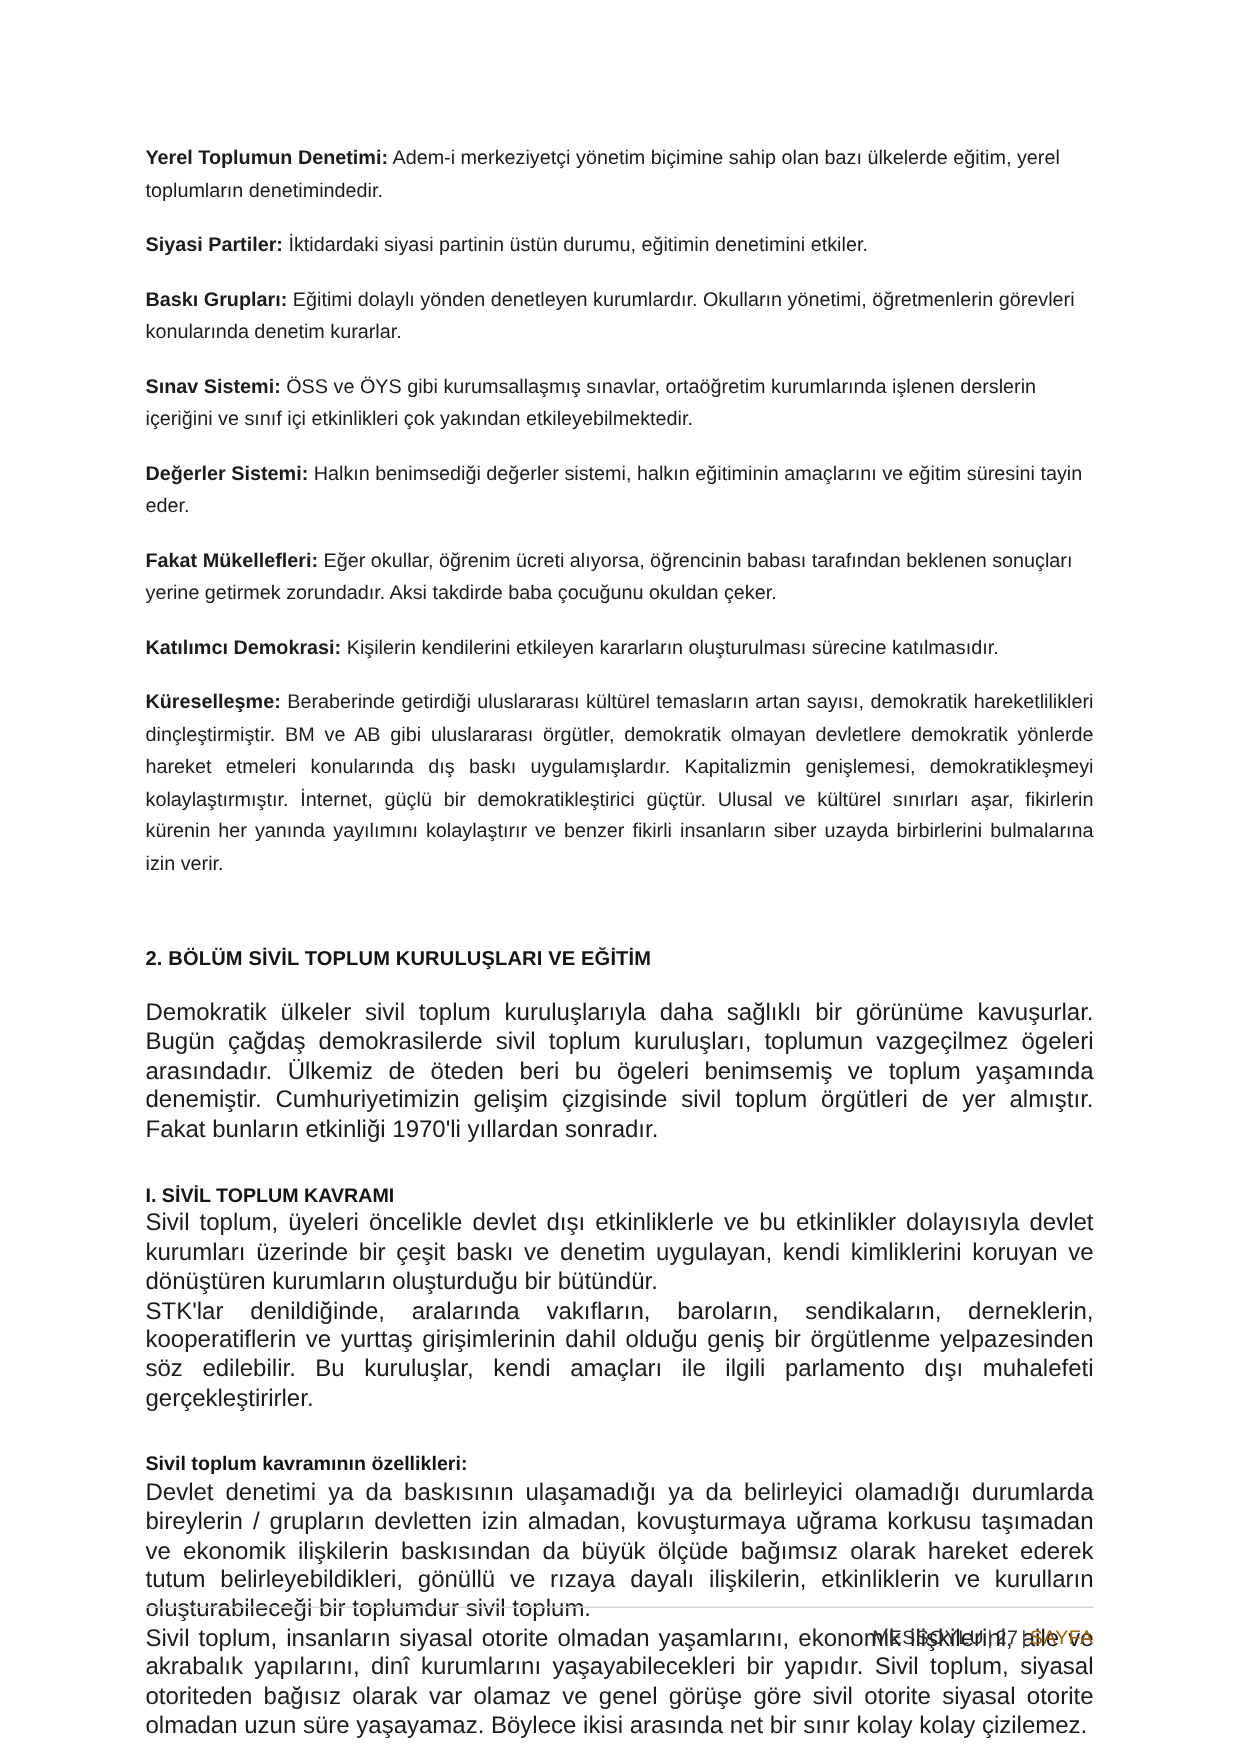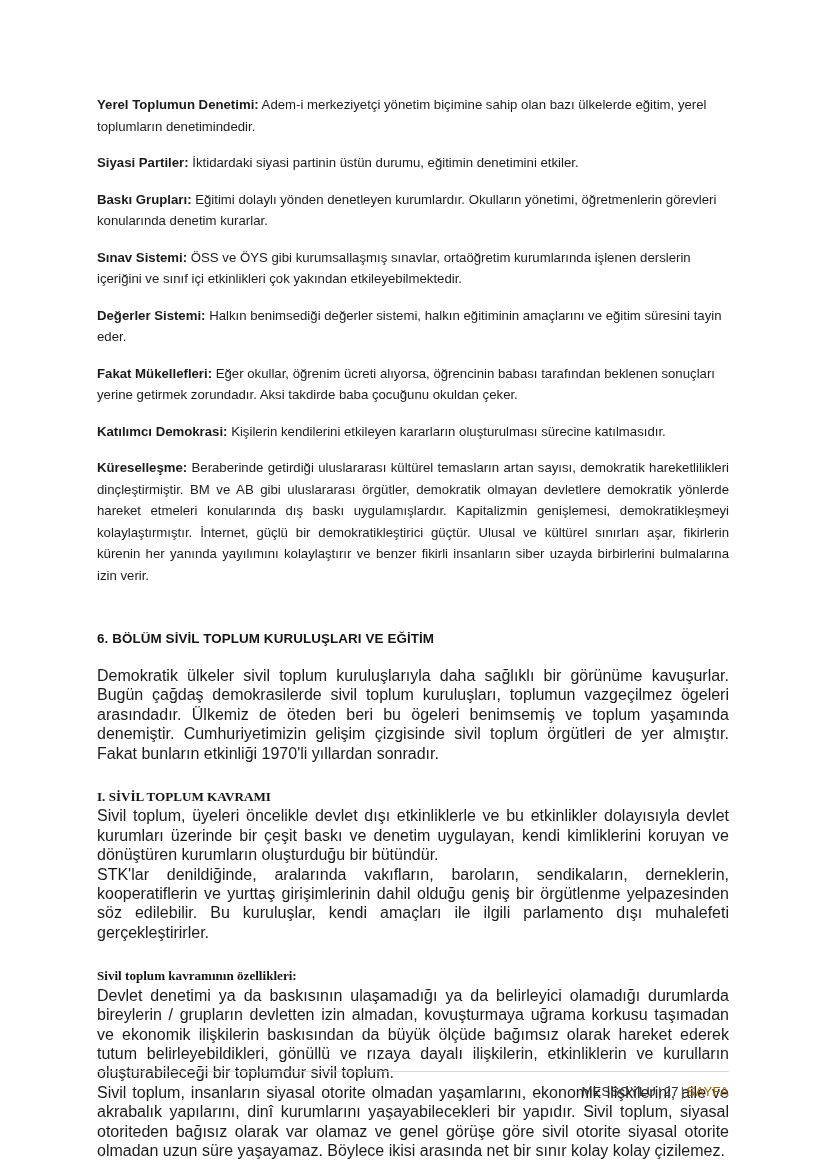--- a/index.html
+++ b/index.html
@@ -73,21 +73,20 @@
     margin-top: 0;
   }
 
   
   .sub-heading {
     font-size: 13.1px;
     font-weight: bold;
     line-height: 19.4px;
     margin: 22px 0 0 0;
     color: #141414;
-    font-family: Liberation Serif, serif;
   }
   .sub-heading.spaced {
     margin-top: 24px;
   }
 
   
   .footer {
     position: absolute;
     left: 97px;
     top: 1071px;
@@ -151,21 +150,21 @@
     </p>
 
     <p class="def-para">
       <span class="term">Katılımcı Demokrasi:</span><span> Kişilerin kendilerini etkileyen kararların oluşturulması sürecine katılmasıdır.</span>
     </p>
 
     <p class="def-para justified">
       <span class="term">Küreselleşme:</span><span> Beraberinde getirdiği uluslararası kültürel temasların artan sayısı, demokratik hareketlilikleri dinçleştirmiştir. BM ve AB gibi uluslararası örgütler, demokratik olmayan devletlere demokratik yönlerde hareket etmeleri konularında dış baskı uygulamışlardır. Kapitalizmin genişlemesi, demokratikleşmeyi kolaylaştırmıştır. İnternet, güçlü bir demokratikleştirici güçtür. Ulusal ve kültürel sınırları aşar, fikirlerin kürenin her yanında yayılımını kolaylaştırır ve benzer fikirli insanların siber uzayda birbirlerini bulmalarına izin verir.</span>
     </p>
 
-    <h2 class="section-heading">6. BÖLÜM SİVİL TOPLUM KURULUŞLARI VE EĞİTİM</h2>
+    <h2 class="section-heading">2. BÖLÜM SİVİL TOPLUM KURULUŞLARI VE EĞİTİM</h2>
 
     <p class="body-para">Demokratik ülkeler sivil toplum kuruluşlarıyla daha sağlıklı bir görünüme kavuşurlar. Bugün çağdaş demokrasilerde sivil toplum kuruluşları, toplumun vazgeçilmez ögeleri arasındadır. Ülkemiz de öteden beri bu ögeleri benimsemiş ve toplum yaşamında denemiştir. Cumhuriyetimizin gelişim çizgisinde sivil toplum örgütleri de yer almıştır. Fakat bunların etkinliği 1970'li yıllardan sonradır.</p>
 
     <h3 class="sub-heading spaced">I. SİVİL TOPLUM KAVRAMI</h3>
 
     <p class="body-para tight">Sivil toplum, üyeleri öncelikle devlet dışı etkinliklerle ve bu etkinlikler dolayısıyla devlet kurumları üzerinde bir çeşit baskı ve denetim uygulayan, kendi kimliklerini koruyan ve dönüştüren kurumların oluşturduğu bir bütündür.</p>
 
     <p class="body-para tight">STK'lar denildiğinde, aralarında vakıfların, baroların, sendikaların, derneklerin, kooperatiflerin ve yurttaş girişimlerinin dahil olduğu geniş bir örgütlenme yelpazesinden söz edilebilir. Bu kuruluşlar, kendi amaçları ile ilgili parlamento dışı muhalefeti gerçekleştirirler.</p>
 
     <h3 class="sub-heading spaced">Sivil toplum kavramının özellikleri:</h3>

